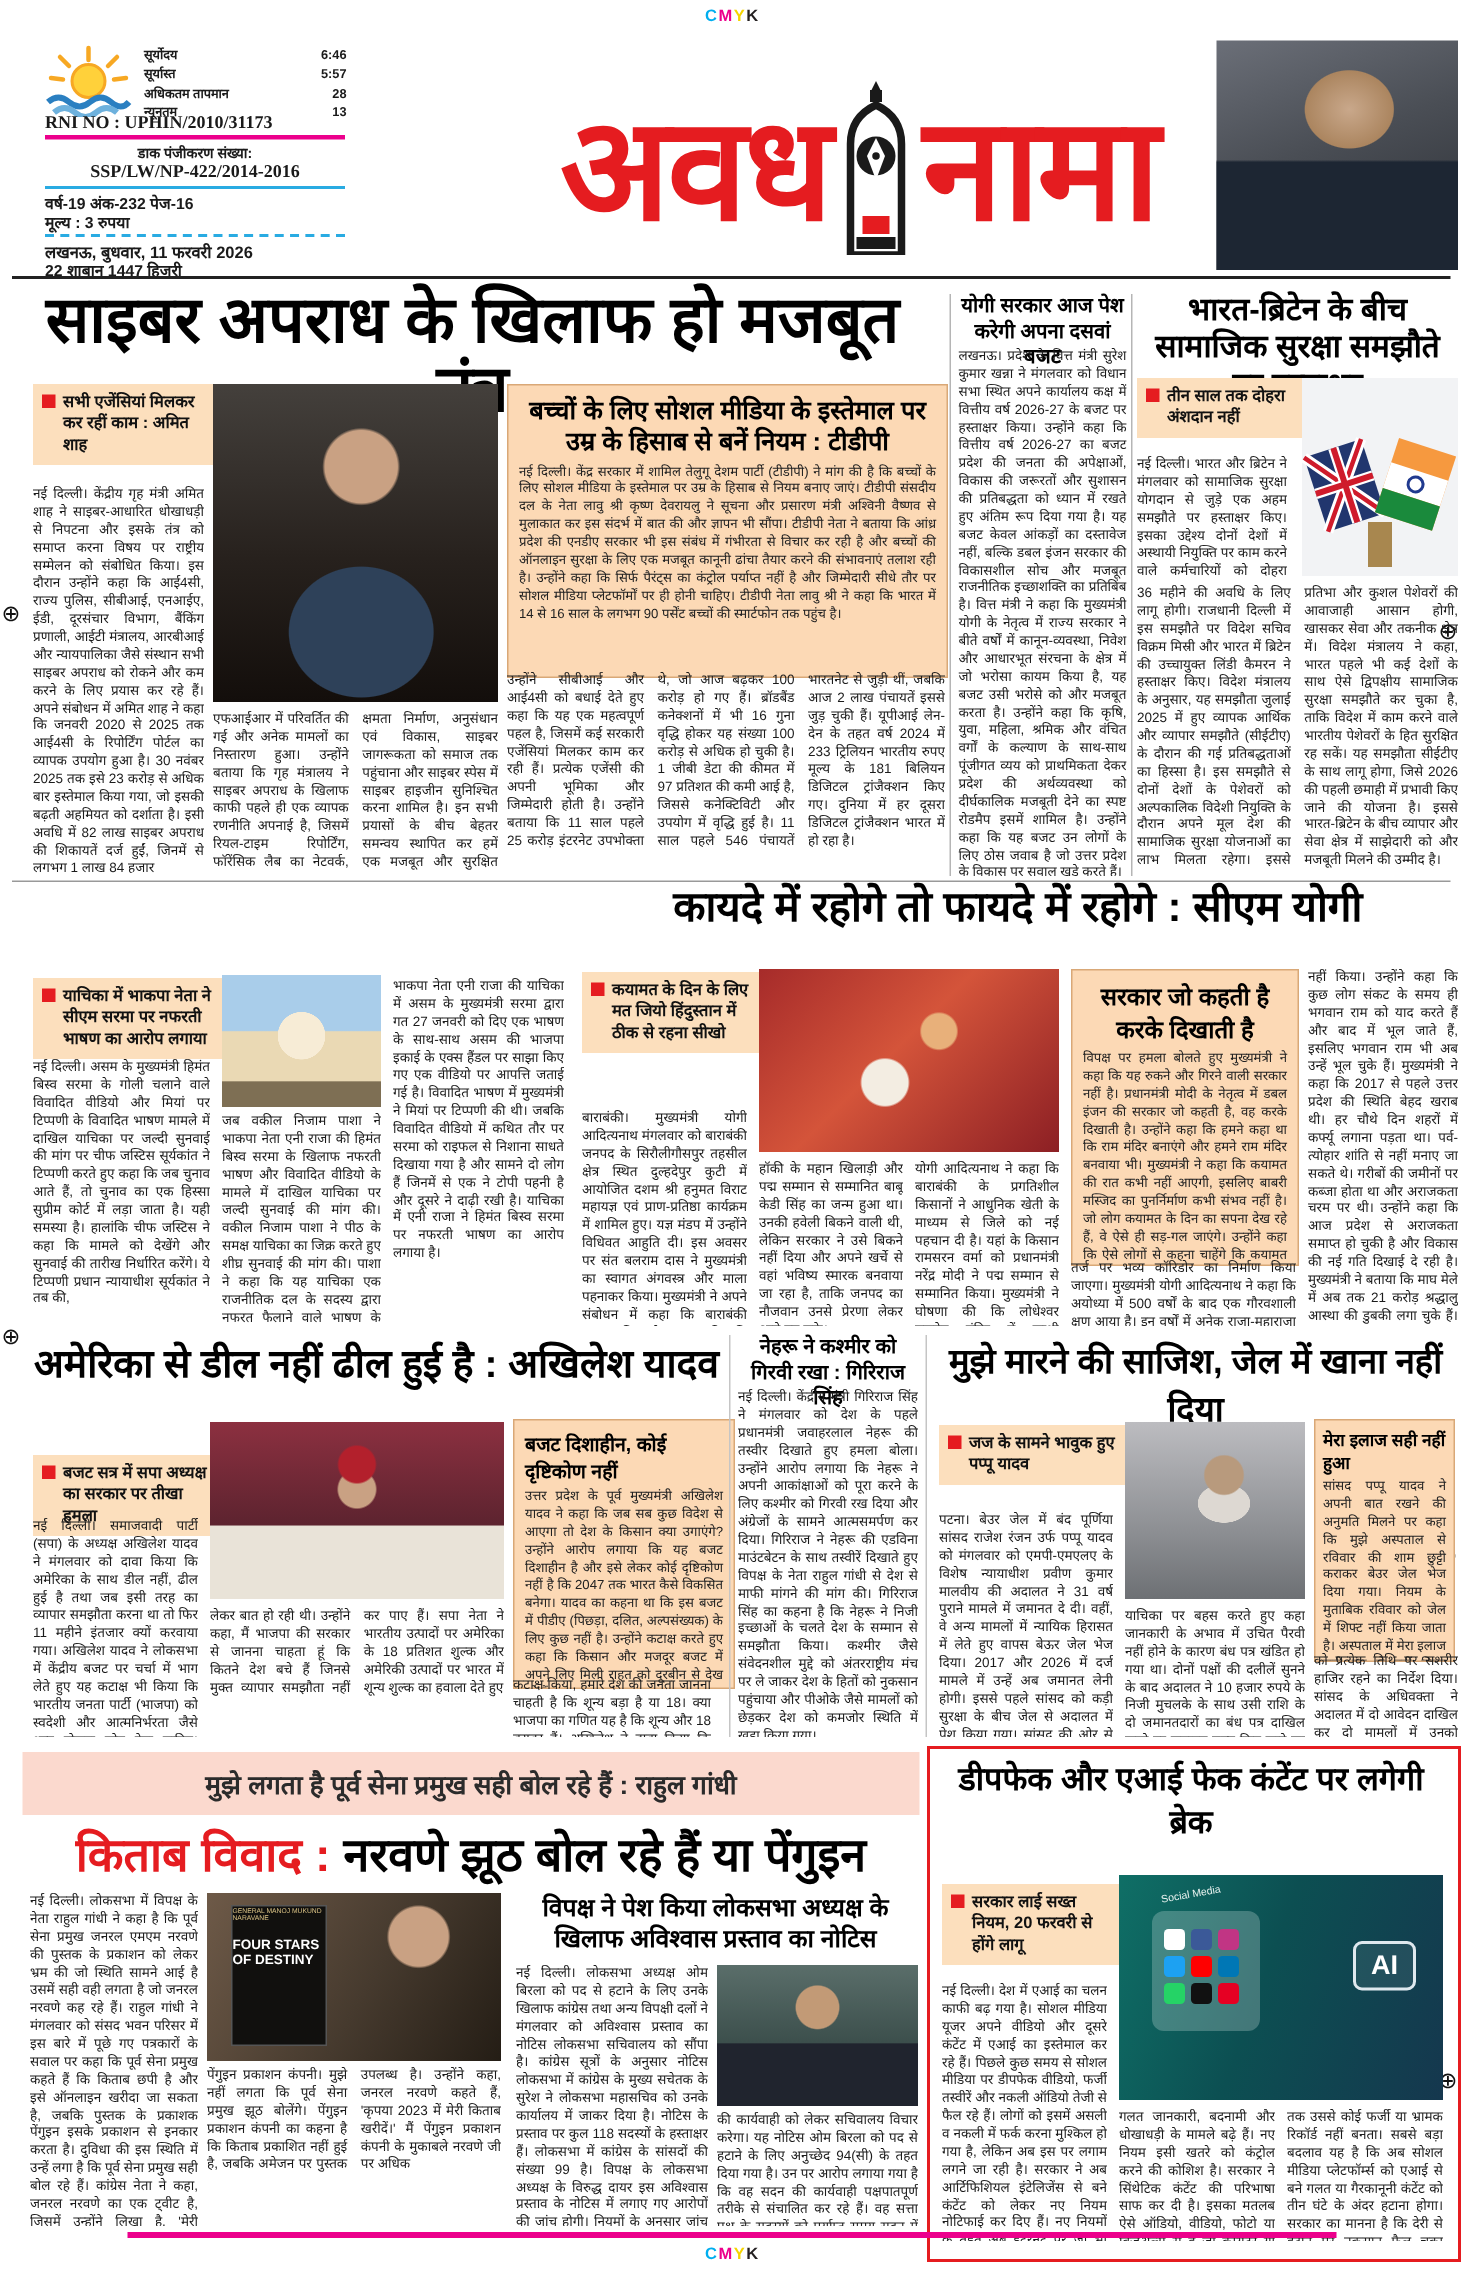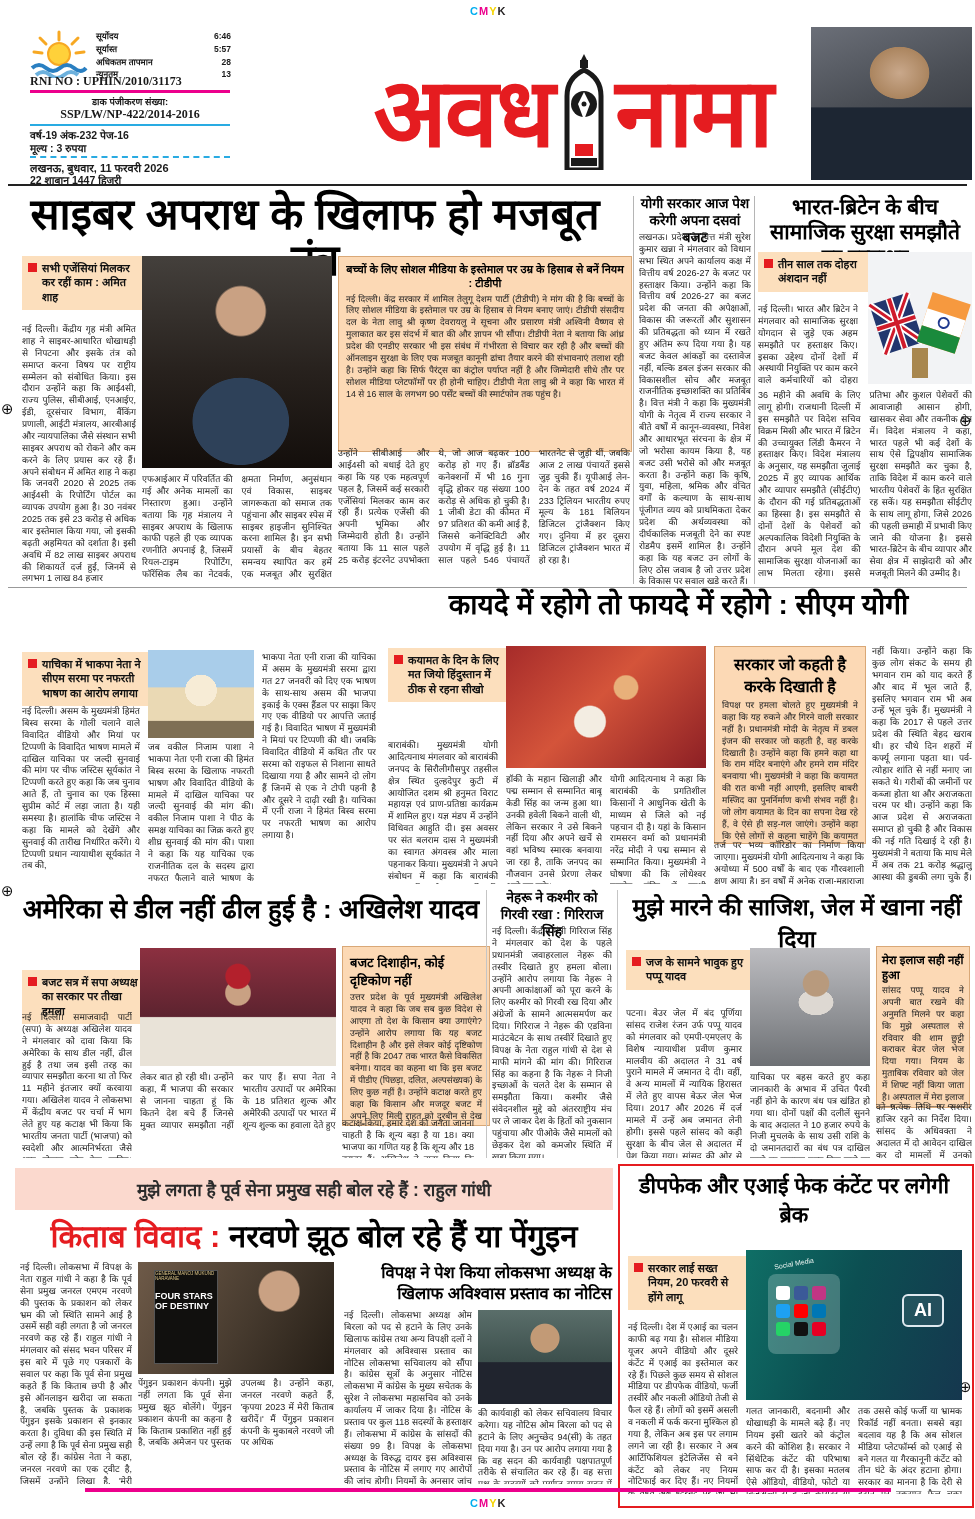--- a/index.html
+++ b/index.html
@@ -145,21 +145,21 @@
 
   <div class="abs hd center" style="left:15px;top:192px;width:600px;font-size:43px;line-height:1.06;">साइबर अपराध के खिलाफ हो मजबूत तंत्र</div>
   <div class="abs kicker" style="left:22px;top:256px;width:112px;">
     <span class="sq"></span>
     <span class="kt">सभी एजेंसियां मिलकर कर रहीं काम : अमित शाह</span>
   </div>
   <div class="abs bt" style="left:22px;top:324px;width:114px;height:258px;">नई दिल्ली। केंद्रीय गृह मंत्री अमित शाह ने साइबर-आधारित धोखाधड़ी से निपटना और इसके तंत्र को समाप्त करना विषय पर राष्ट्रीय सम्मेलन को संबोधित किया। इस दौरान उन्होंने कहा कि आई4सी, राज्य पुलिस, सीबीआई, एनआईए, ईडी, दूरसंचार विभाग, बैंकिंग प्रणाली, आईटी मंत्रालय, आरबीआई और न्यायपालिका जैसे संस्थान सभी साइबर अपराध को रोकने और कम करने के लिए प्रयास कर रहे हैं। अपने संबोधन में अमित शाह ने कहा कि जनवरी 2020 से 2025 तक आई4सी के रिपोर्टिंग पोर्टल का व्यापक उपयोग हुआ है। 30 नवंबर 2025 तक इसे 23 करोड़ से अधिक बार इस्तेमाल किया गया, जो इसकी बढ़ती अहमियत को दर्शाता है। इसी अवधि में 82 लाख साइबर अपराध की शिकायतें दर्ज हुईं, जिनमें से लगभग 1 लाख 84 हजार</div>
   <div class="photo ph-amit" style="left:142px;top:256px;width:190px;height:212px;"></div>
   <div class="abs bt cols2" style="left:142px;top:474px;width:190px;height:108px;">एफआईआर में परिवर्तित की गई और अनेक मामलों का निस्तारण हुआ। उन्होंने बताया कि गृह मंत्रालय ने साइबर अपराध के खिलाफ काफी पहले ही एक व्यापक रणनीति अपनाई है, जिसमें रियल-टाइम रिपोर्टिंग, फॉरेंसिक लैब का नेटवर्क, क्षमता निर्माण, अनुसंधान एवं विकास, साइबर जागरूकता को समाज तक पहुंचाना और साइबर स्पेस में साइबर हाइजीन सुनिश्चित करना शामिल है। इन सभी प्रयासों के बीच बेहतर समन्वय स्थापित कर हमें एक मजबूत और सुरक्षित तंत्र बनाने की दिशा में आगे बढ़ना होगा। गृह मंत्री ने कहा कि जनवरी 2019 में गृह मंत्रालय ने आई4सी की स्थापना की। आई4सी एक अद्भुत इंफ्रास्ट्रक्चर खड़ा करने में सफल रहा है। विभिन्न एजेंसियों के बीच इसने बेहतर समन्वय स्थापित किया, आवश्यक साइबर इंफ्रास्ट्रक्चर कई स्थानों पर खड़ा किया और साइबर अपराधियों के खिलाफ प्रभावी कदम उठाए हैं।</div>
   <div class="abs obox" style="left:338px;top:256px;width:278px;height:182px;">
-    <div class="ot center" style="font-size:11px;line-height:1.25;">बच्चों के लिए सोशल मीडिया के इस्तेमाल पर उम्र के हिसाब से बनें नियम : टीडीपी</div>
+    <div class="ot center" style="font-size:17px;line-height:1.25;">बच्चों के लिए सोशल मीडिया के इस्तेमाल पर उम्र के हिसाब से बनें नियम : टीडीपी</div>
     <div class="ob" style="height:132px;">नई दिल्ली। केंद्र सरकार में शामिल तेलुगू देशम पार्टी (टीडीपी) ने मांग की है कि बच्चों के लिए सोशल मीडिया के इस्तेमाल पर उम्र के हिसाब से नियम बनाए जाएं। टीडीपी संसदीय दल के नेता लावु श्री कृष्ण देवरायलु ने सूचना और प्रसारण मंत्री अश्विनी वैष्णव से मुलाकात कर इस संदर्भ में बात की और ज्ञापन भी सौंपा। टीडीपी नेता ने बताया कि आंध्र प्रदेश की एनडीए सरकार भी इस संबंध में गंभीरता से विचार कर रही है और बच्चों की ऑनलाइन सुरक्षा के लिए एक मजबूत कानूनी ढांचा तैयार करने की संभावनाएं तलाश रही है। उन्होंने कहा कि सिर्फ पैरंट्स का कंट्रोल पर्याप्त नहीं है और जिम्मेदारी सीधे तौर पर सोशल मीडिया प्लेटफॉर्मों पर ही होनी चाहिए। टीडीपी नेता लावु श्री ने कहा कि भारत में 14 से 16 साल के लगभग 90 पर्सेंट बच्चों की स्मार्टफोन तक पहुंच है।</div>
   </div>
   <div class="abs bt cols3" style="left:338px;top:448px;width:292px;height:134px;">उन्होंने सीबीआई और आई4सी को बधाई देते हुए कहा कि यह एक महत्वपूर्ण पहल है, जिसमें कई सरकारी एजेंसियां मिलकर काम कर रही हैं। प्रत्येक एजेंसी की अपनी भूमिका और जिम्मेदारी होती है। उन्होंने बताया कि 11 साल पहले 25 करोड़ इंटरनेट उपभोक्ता थे, जो आज बढ़कर 100 करोड़ हो गए हैं। ब्रॉडबैंड कनेक्शनों में भी 16 गुना वृद्धि होकर यह संख्या 100 करोड़ से अधिक हो चुकी है। 1 जीबी डेटा की कीमत में 97 प्रतिशत की कमी आई है, जिससे कनेक्टिविटी और उपयोग में वृद्धि हुई है। 11 साल पहले 546 पंचायतें भारतनेट से जुड़ी थीं, जबकि आज 2 लाख पंचायतें इससे जुड़ चुकी हैं। यूपीआई लेन-देन के तहत वर्ष 2024 में 233 ट्रिलियन भारतीय रुपए मूल्य के 181 बिलियन डिजिटल ट्रांजैक्शन किए गए। दुनिया में हर दूसरा डिजिटल ट्रांजैक्शन भारत में हो रहा है।</div>
 
   <div class="vr" style="left:633px;top:196px;height:388px;"></div>
   <div class="abs" style="left:639px;top:196px;width:112px;">
     <div class="colhead">योगी सरकार आज पेश करेगी अपना दसवां बजट</div>
   </div>
   <div class="abs bt" style="left:639px;top:232px;width:112px;height:352px;">लखनऊ। प्रदेश के वित्त मंत्री सुरेश कुमार खन्ना ने मंगलवार को विधान सभा स्थित अपने कार्यालय कक्ष में वित्तीय वर्ष 2026-27 के बजट पर हस्ताक्षर किया। उन्होंने कहा कि वित्तीय वर्ष 2026-27 का बजट प्रदेश की जनता की अपेक्षाओं, विकास की जरूरतों और सुशासन की प्रतिबद्धता को ध्यान में रखते हुए अंतिम रूप दिया गया है। यह बजट केवल आंकड़ों का दस्तावेज नहीं, बल्कि डबल इंजन सरकार की विकासशील सोच और मजबूत राजनीतिक इच्छाशक्ति का प्रतिबिंब है। वित्त मंत्री ने कहा कि मुख्यमंत्री योगी के नेतृत्व में राज्य सरकार ने बीते वर्षों में कानून-व्यवस्था, निवेश और आधारभूत संरचना के क्षेत्र में जो भरोसा कायम किया है, यह बजट उसी भरोसे को और मजबूत करता है। उन्होंने कहा कि कृषि, युवा, महिला, श्रमिक और वंचित वर्गों के कल्याण के साथ-साथ पूंजीगत व्यय को प्राथमिकता देकर प्रदेश की अर्थव्यवस्था को दीर्घकालिक मजबूती देने का स्पष्ट रोडमैप इसमें शामिल है। उन्होंने कहा कि यह बजट उन लोगों के लिए ठोस जवाब है जो उत्तर प्रदेश के विकास पर सवाल खड़े करते हैं।</div>
   <div class="vr" style="left:754px;top:196px;height:388px;"></div>
@@ -263,21 +263,21 @@
   </div>
   <div class="abs bt" style="left:20px;top:1262px;width:112px;height:222px;">नई दिल्ली। लोकसभा में विपक्ष के नेता राहुल गांधी ने कहा है कि पूर्व सेना प्रमुख जनरल एमएम नरवणे की पुस्तक के प्रकाशन को लेकर भ्रम की जो स्थिति सामने आई है उसमें सही वही लगता है जो जनरल नरवणे कह रहे हैं। राहुल गांधी ने मंगलवार को संसद भवन परिसर में इस बारे में पूछे गए पत्रकारों के सवाल पर कहा कि पूर्व सेना प्रमुख कहते हैं कि किताब छपी है और इसे ऑनलाइन खरीदा जा सकता है, जबकि पुस्तक के प्रकाशक पेंगुइन इसके प्रकाशन से इनकार करता है। दुविधा की इस स्थिति में उन्हें लगा है कि पूर्व सेना प्रमुख सही बोल रहे हैं। कांग्रेस नेता ने कहा, जनरल नरवणे का एक ट्वीट है, जिसमें उन्होंने लिखा है, 'मेरी किताब के लिंक पर क्लिक करें।' मेरा कहने का तात्पर्य यह है कि या तो पूर्व सेना प्रमुख नरवणे झूठ बोल रहे हैं या</div>
   <div class="photo ph-rahul" style="left:138px;top:1262px;width:196px;height:112px;">
     <div class="book-cover" style="left:16px;top:8px;width:62px;height:92px;">
       <div style="font-size:4.5px;color:#d8c084;">GENERAL MANOJ MUKUND NARAVANE</div>
       <div style="font-size:9px;font-weight:bold;color:#fff;margin-top:10px;line-height:1.15;">FOUR STARS OF DESTINY</div>
     </div>
   </div>
   <div class="abs bt cols2" style="left:138px;top:1378px;width:196px;height:106px;">पेंगुइन प्रकाशन कंपनी। मुझे नहीं लगता कि पूर्व सेना प्रमुख झूठ बोलेंगे। पेंगुइन प्रकाशन कंपनी का कहना है कि किताब प्रकाशित नहीं हुई है, जबकि अमेजन पर पुस्तक उपलब्ध है। उन्होंने कहा, जनरल नरवणे कहते हैं, 'कृपया 2023 में मेरी किताब खरीदें।' मैं पेंगुइन प्रकाशन कंपनी के मुकाबले नरवणे जी पर अधिक</div>
   <div class="abs bt" style="left:238px;top:1262px;width:96px;height:0;"></div>
-  <div class="abs hd center" style="left:342px;top:1262px;width:270px;font-size:16.5px;line-height:1.25;text-align:right;">विपक्ष ने पेश किया लोकसभा अध्यक्ष के खिलाफ अविश्वास प्रस्ताव का नोटिस</div>
+  <div class="abs hd center" style="left:342px;top:1262px;width:270px;font-size:16.5px;line-height:1.25;">विपक्ष ने पेश किया लोकसभा अध्यक्ष के खिलाफ अविश्वास प्रस्ताव का नोटिस</div>
   <div class="abs bt" style="left:344px;top:1310px;width:128px;height:174px;">नई दिल्ली। लोकसभा अध्यक्ष ओम बिरला को पद से हटाने के लिए उनके खिलाफ कांग्रेस तथा अन्य विपक्षी दलों ने मंगलवार को अविश्वास प्रस्ताव का नोटिस लोकसभा सचिवालय को सौंपा है। कांग्रेस सूत्रों के अनुसार नोटिस लोकसभा में कांग्रेस के मुख्य सचेतक के सुरेश ने लोकसभा महासचिव को उनके कार्यालय में जाकर दिया है। नोटिस के प्रस्ताव पर कुल 118 सदस्यों के हस्ताक्षर हैं। लोकसभा में कांग्रेस के सांसदों की संख्या 99 है। विपक्ष के लोकसभा अध्यक्ष के विरुद्ध दायर इस अविश्वास प्रस्ताव के नोटिस में लगाए गए आरोपों की जांच होगी। नियमों के अनुसार जांच प्रक्रिया के बाद इस नोटिस पर आगे</div>
   <div class="photo ph-birla" style="left:478px;top:1310px;width:134px;height:94px;"></div>
   <div class="abs bt" style="left:478px;top:1408px;width:134px;height:76px;">की कार्यवाही को लेकर सचिवालय विचार करेगा। यह नोटिस ओम बिरला को पद से हटाने के लिए अनुच्छेद 94(सी) के तहत दिया गया है। उन पर आरोप लगाया गया है कि वह सदन की कार्यवाही पक्षपातपूर्ण तरीके से संचालित कर रहे हैं। वह सत्ता पक्ष के सदस्यों को पर्याप्त समय सदन में बोलने का देते हैं जबकि विपक्षी दलों के नेताओं को बोलने का मौका नहीं दिया जाता।</div>
   <div class="abs bt" style="left:20px;top:1484px;width:314px;height:0;">विश्वास करता हूं। क्या आप जनरल नरवणे के मुकाबले पेंगुइन प्रकाशन कंपनी पर अधिक विश्वास करते हैं। मेरा मानना है कि नरवणे जी ने अपनी किताब में कुछ ऐसे बयान दिए हैं जो भारत सरकार और प्रधानमंत्री नरेंद्र मोदी के लिए असुविधाजनक हैं। जाहिर है, आपको यह तय करना होगा कि पेंगुइन प्रकाशन कंपनी या पूर्व सेना प्रमुख में से कौन सच बोल रहा है।</div>
 
   <div class="abs aibox" style="left:618px;top:1164px;width:352px;height:340px;"></div>
   <div class="abs hd center" style="left:624px;top:1170px;width:340px;font-size:21.5px;">डीपफेक और एआई फेक कंटेंट पर लगेगी ब्रेक</div>
   <div class="abs kicker" style="left:628px;top:1256px;width:110px;">
     <span class="sq"></span>
     <span class="kt">सरकार लाई सख्त नियम, 20 फरवरी से होंगे लागू</span>

